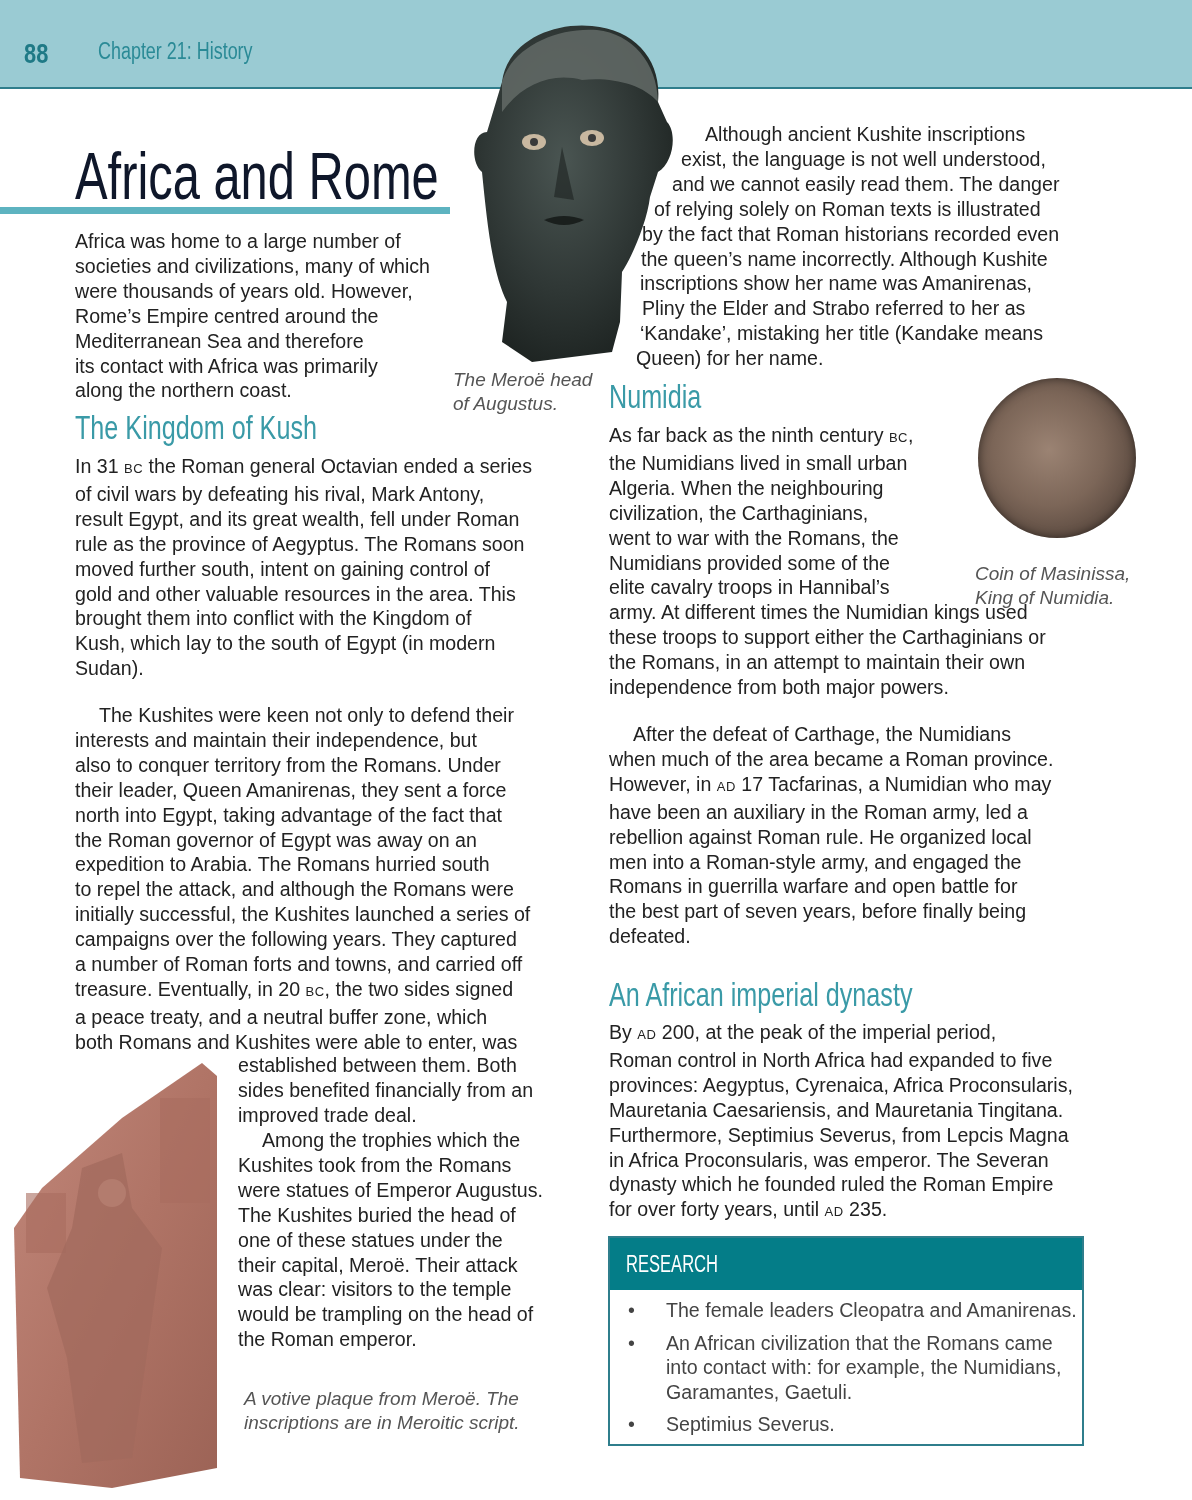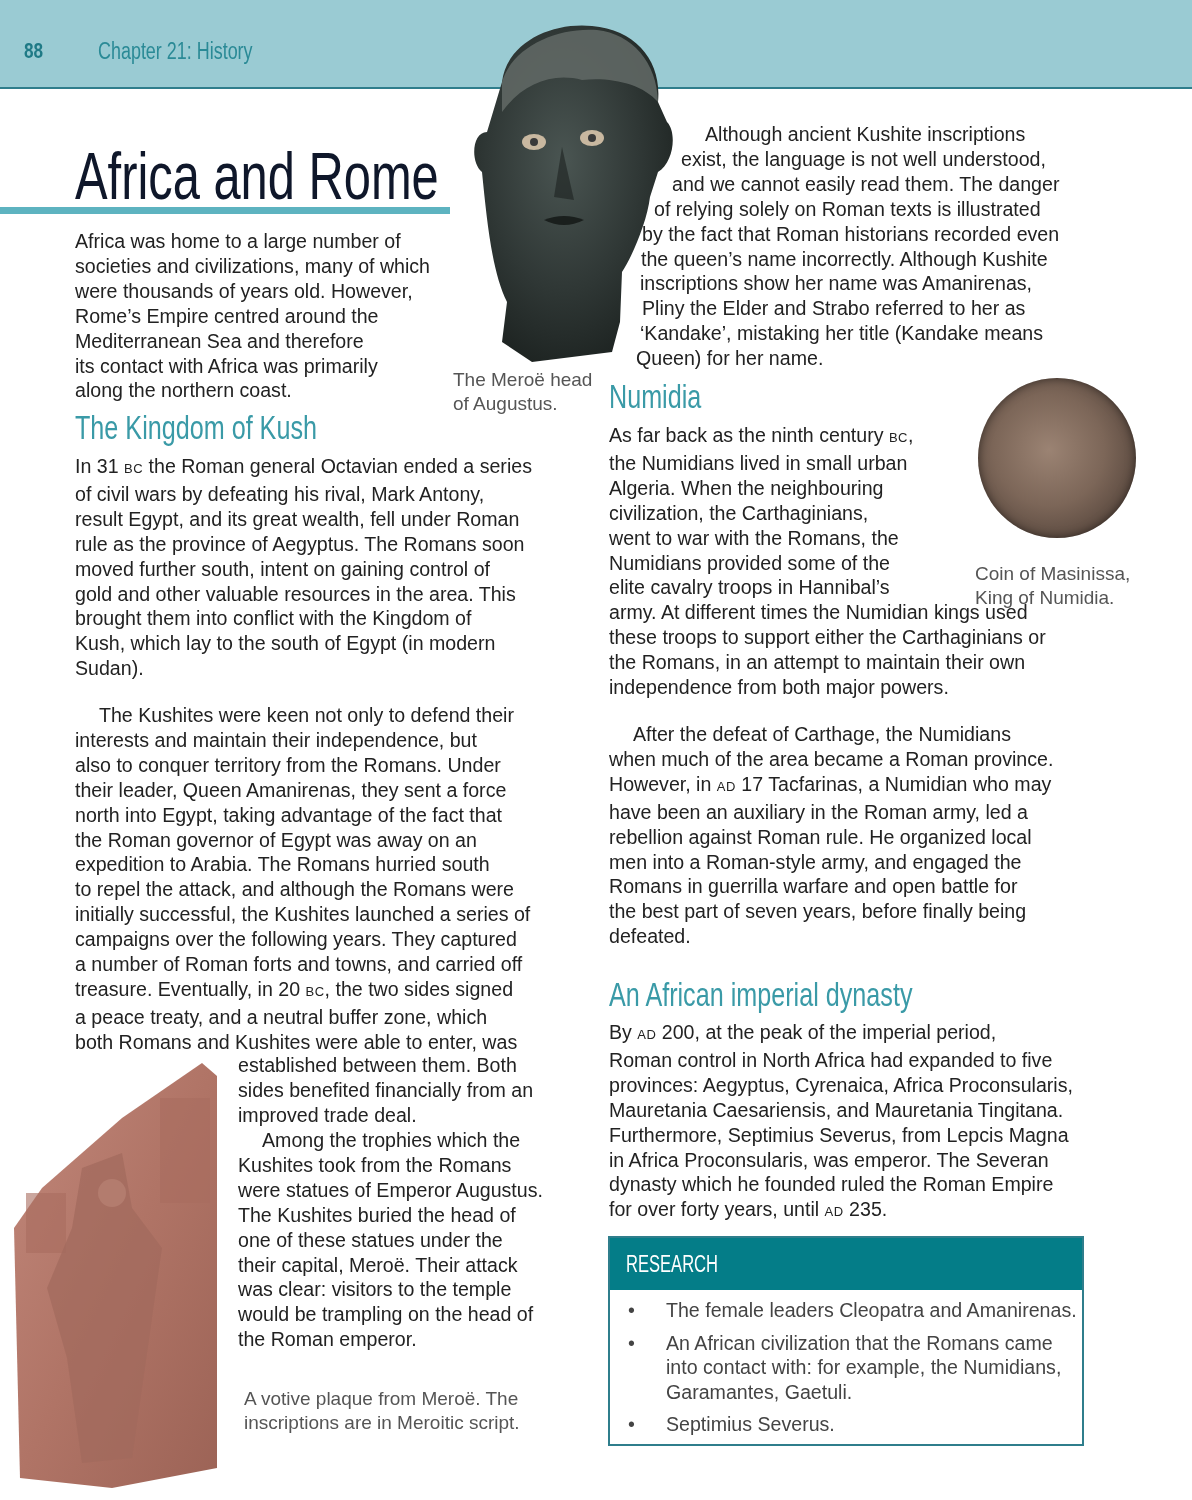--- a/index.html
+++ b/index.html
@@ -1,29 +1,29 @@
 <!DOCTYPE html>
 <html><head>
 <meta charset="utf-8">
 <style>
   html, body { margin:0; padding:0; }
   body { width:1192px; height:1500px; background:#ffffff; position:relative; overflow:hidden;
          font-family:"Liberation Sans", sans-serif; color:#222; }
   .band { position:absolute; left:0; top:0; width:1192px; height:87px; background:#9acbd3;
           border-bottom:2px solid #2f7e8c; }
-  .pnum { position:absolute; left:24px; top:38px; font-size:22px; color:#1f7a86; font-weight:bold; }
+  .pnum { position:absolute; left:24px; top:38px; font-size:28px; color:#1f7a86; font-weight:bold; }
   .pnum span, .chap span { display:inline-block; transform:scaleX(0.78); transform-origin:left center; }
   .chap { position:absolute; left:98px; top:38px; font-size:23px; color:#2a8a96; }
   .title { position:absolute; left:75px; top:138px; font-size:66px; color:#0f172a; white-space:nowrap; }
   .title span { display:inline-block; transform:scaleX(0.74); transform-origin:left center; }
   .title-rule { position:absolute; left:0; top:207px; width:450px; height:7px; background:#5db3c0; }
   .body { font-size:19.6px; line-height:24.9px; color:#222; }
   .h2 { font-size:34px; color:#3a9aa7; white-space:nowrap; }
   .h2 span { display:inline-block; transform:scaleX(0.74); transform-origin:left center; }
-  .cap { color:#555; font-size:19px; line-height:24px; }
+  .cap { font-style:italic; color:#555; font-size:19px; line-height:24px; }
   .sc { font-size:13px; letter-spacing:0.5px; }
   .blk { position:absolute; }
   .line { display:block; white-space:nowrap; }
   .indent { padding-left:24px; }
 
   
   .bust { position:absolute; left:462px; top:22px; width:218px; height:345px; }
   
   .coin { position:absolute; left:978px; top:378px; width:158px; height:160px; border-radius:50%;
           background:radial-gradient(circle at 45% 45%, #9b8373 0%, #7c6658 45%, #5b4a40 75%, #4a3c33 100%);

